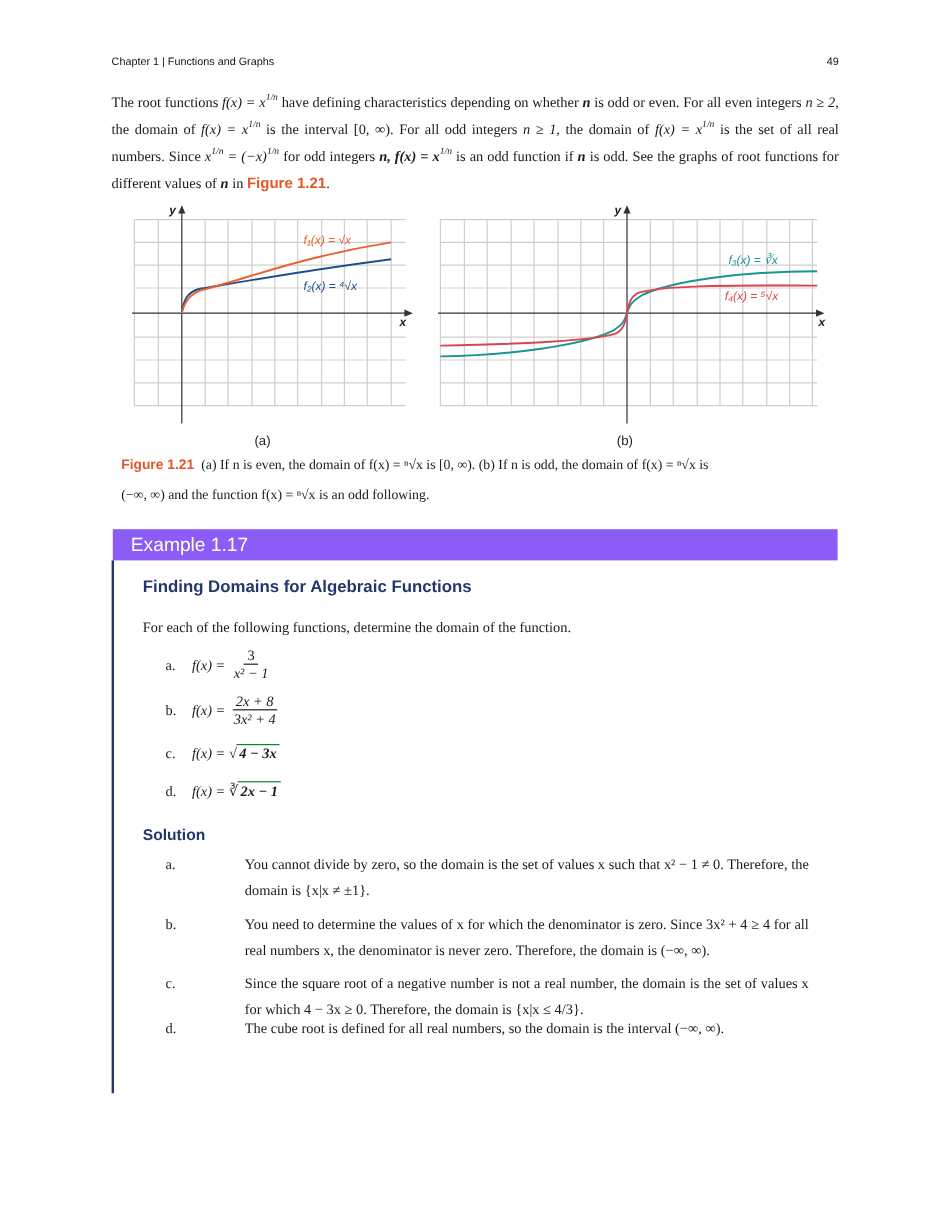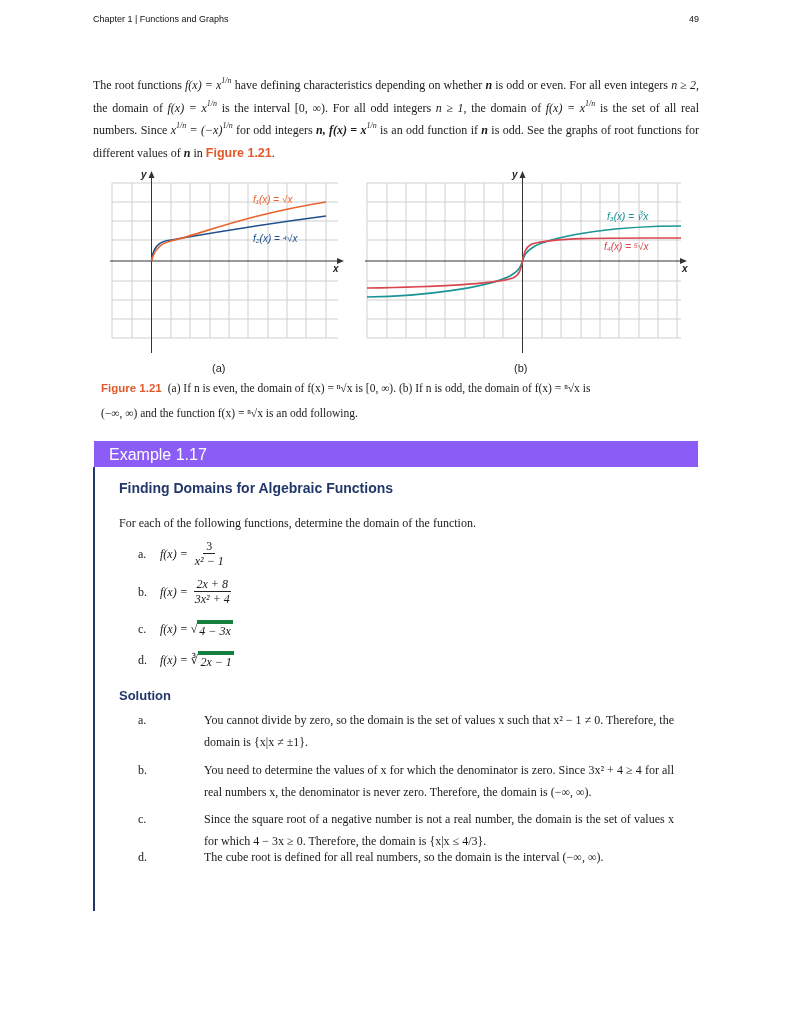--- a/index.html
+++ b/index.html
@@ -1,38 +1,38 @@
 <!DOCTYPE html>
 <html><head>
 <meta charset="utf-8">
 <style>
   html, body { margin: 0; padding: 0; background: #ffffff; }
   body { width: 791px; height: 1024px; position: relative; overflow: hidden; font-family: "Liberation Serif", serif; color: #1a1a1a; }
-  .header { position: absolute; left: 93px; top: 14px; width: 606px; font-family: "Liberation Sans", sans-serif; font-size: 9px; color: #111; }
+  .header { position: absolute; left: 93px; top: 46px; width: 606px; font-family: "Liberation Sans", sans-serif; font-size: 9px; color: #111; }
   .header .pg { position: absolute; right: 0; top: 0; }
   .para { position: absolute; left: 93px; top: 74px; width: 606px; font-size: 12px; line-height: 22.6px; text-align: justify; }
   .m { font-style: italic; }
   .b { font-weight: bold; font-style: italic; }
   sup { font-size: 8px; line-height: 0; vertical-align: 6px; font-style: italic; }
   .figref { color: #e1582a; font-family: "Liberation Sans", sans-serif; font-weight: bold; font-size: 12.5px; margin-top: 16px; }
   .fig { position: absolute; }
   .fig svg { display: block; }
   .sublabel { position: absolute; font-family: "Liberation Sans", sans-serif; font-size: 11px; color: #222; }
   .caption { position: absolute; left: 101px; top: 376px; width: 560px; font-size: 11.5px; line-height: 25px; }
   .caption .figref { font-size: 11.5px; margin-right: 6px; }
   .example-bar { position: absolute; left: 94px; top: 441px; width: 604px; height: 26px; background: #8b5cf6; color: #fff; font-family: "Liberation Sans", sans-serif; font-size: 16px; line-height: 27px; padding-left: 15px; box-sizing: border-box; }
   .example-rule { position: absolute; left: 93px; top: 467px; width: 2px; height: 444px; background: #22386a; }
   .ex-title { position: absolute; left: 119px; top: 480px; font-family: "Liberation Sans", sans-serif; font-weight: bold; font-size: 14px; color: #22386a; }
   .ex-intro { position: absolute; left: 119px; top: 516px; font-size: 12px; }
   .prob { position: absolute; left: 138px; font-size: 12px; display: flex; align-items: center; }
   .prob .lbl { width: 22px; }
   .frac { display: inline-flex; flex-direction: column; align-items: center; margin-left: 4px; vertical-align: middle; }
   .frac .num { border-bottom: 1px solid #222; padding: 0 3px; line-height: 13px; }
   .frac .den { line-height: 14px; padding: 0 3px; }
-  .rad { border-top: 4px solid #15803d; padding: 0 2px; }
+  .rad { border-top: 1px solid #15803d; padding: 0 2px; font-weight: bold; }
   .solution { position: absolute; left: 119px; top: 688px; font-family: "Liberation Sans", sans-serif; font-weight: bold; font-size: 13px; color: #22386a; }
   .sol { position: absolute; left: 138px; width: 536px; font-size: 12px; line-height: 22px; display: flex; }
   .sol .lbl { width: 20px; flex: none; }
   .sol .txt { flex: 1; text-align: justify; margin-left: 46px; }
 </style>
 </head>
 <body>
 
 <div class="header">
   <span>Chapter 1 | Functions and Graphs</span>

